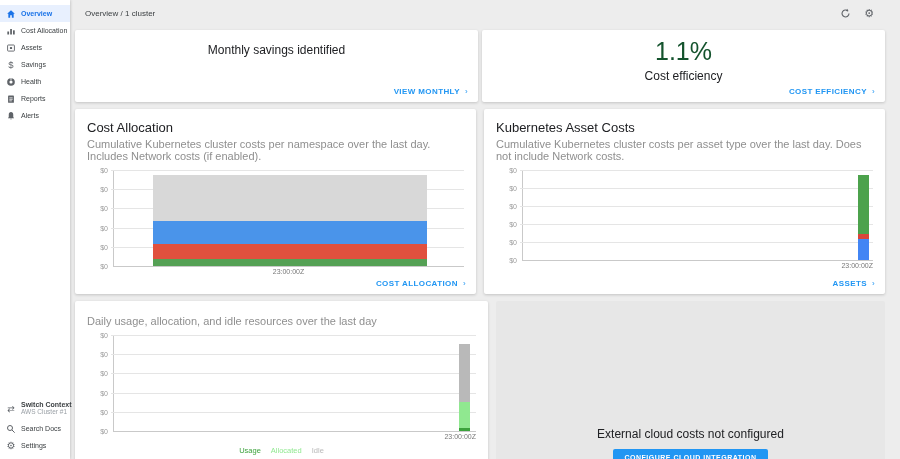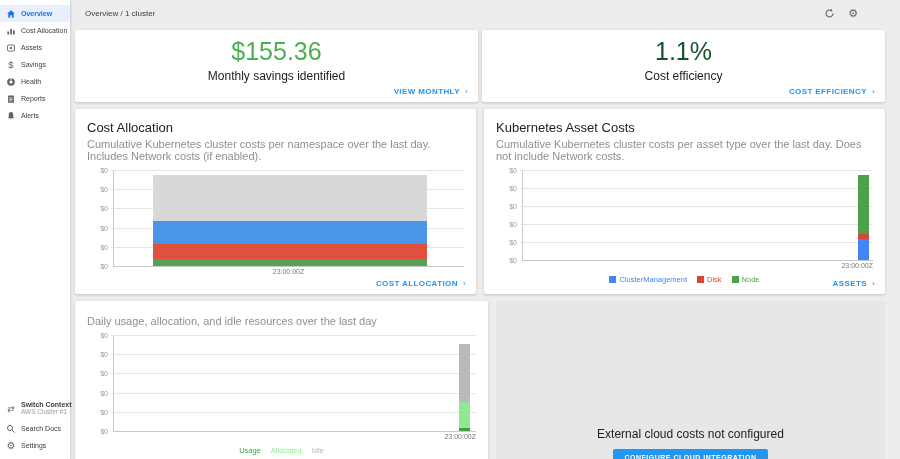--- a/index.html
+++ b/index.html
@@ -16,21 +16,21 @@
   .side-item.active .lbl{color:#1a73e8;font-weight:bold}
   .side-item.active svg *{fill:#1a73e8}
   .side-foot{position:absolute;bottom:5px;left:0;right:0}
   .side-item.two{height:22px}
   .sub{font-size:6.5px;color:#9aa0a6;line-height:1.3}
   .gicon{font-size:9px;color:#5f6368;line-height:1}
   svg .fg{fill:#5f6368}
   svg .st{stroke:#5f6368;fill:none}
 
   
-  .topbar{position:absolute;left:70px;top:0;height:26px;right:16px;display:flex;align-items:center;padding:0 26px 0 15px}
+  .topbar{position:absolute;left:70px;top:0;height:26px;right:0;display:flex;align-items:center;padding:0 26px 0 15px}
   .crumb{font-size:8px;color:#3c4043;flex:1}
   .tb-ic{margin-left:13px;cursor:pointer;display:flex;align-items:center;color:#5f6368}
   .tb-ic .gicon{font-size:11px}
 
   
   .main{position:absolute;left:70px;top:26px;right:0;bottom:0;padding:4px 15px 0 5px;overflow:hidden}
   .stats{display:flex;gap:4px;margin-bottom:7px}
   .stat-card{flex:1;background:#fff;border-radius:2px;box-shadow:0 1px 3px rgba(0,0,0,.18);height:72px;position:relative;display:flex;flex-direction:column;align-items:center;padding-top:8px}
   .stat-val{font-size:25px;line-height:1.05;font-weight:400}
   .stat-lbl{font-size:12px;margin-top:5px}
@@ -174,21 +174,20 @@
   </span>
   <span class="tb-ic">
       <span class="gicon">⚙</span>
     </span>
 </div>
 
 <div class="main">
 
   <div class="stats">
     <div class="stat-card">
-      <div class="stat-val" style="color: rgb(76, 175, 80);">$155.36</div>
       <div class="stat-lbl">Monthly savings identified</div>
       <span class="card-link"><span>VIEW MONTHLY</span><span class="chev">›</span></span>
     </div>
     <div class="stat-card">
       <div class="stat-val" style="color: #14532d;">1.1%</div>
       <div class="stat-lbl">Cost efficiency</div>
       <span class="card-link"><span>COST EFFICIENCY</span><span class="chev">›</span></span>
     </div>
   </div>
 
@@ -239,34 +238,20 @@
               <div class="c-grid" style="top: 80%;"></div>
               <div class="c-ylab" style="top: 80%;">$0</div>
               <div class="c-ylab" style="top: 100%;">$0</div>
               <div class="c-bar" style="left: 95.7%; width: 3.2%;">
                 <div style="height: 21px; background: rgb(66, 133, 244);"></div>
                 <div style="height: 5px; background: rgb(217, 69, 58);"></div>
                 <div style="height: 59px; background: rgb(76, 162, 76);"></div>
               </div>
             </div>
             <div class="c-xlab right">23:00:00Z</div>
-            <div class="c-legend">
-              <span class="c-leg-item">
-                <span class="c-sq" style="background: rgb(66, 133, 244);"></span>
-                <span style="color: rgb(66, 133, 244);">ClusterManagement</span>
-              </span>
-              <span class="c-leg-item">
-                <span class="c-sq" style="background: rgb(217, 69, 58);"></span>
-                <span style="color: rgb(217, 69, 58);">Disk</span>
-              </span>
-              <span class="c-leg-item">
-                <span class="c-sq" style="background: rgb(76, 162, 76);"></span>
-                <span style="color: rgb(76, 162, 76);">Node</span>
-              </span>
-            </div>
           </div>
         </div>
       <span class="card-link"><span>ASSETS</span><span class="chev">›</span></span>
     </div>
   </div>
 
   <div class="row3">
     <div class="chart-card eff-card">
       <div class="card-sub">Daily usage, allocation, and idle resources over the last day</div>
       <div>

